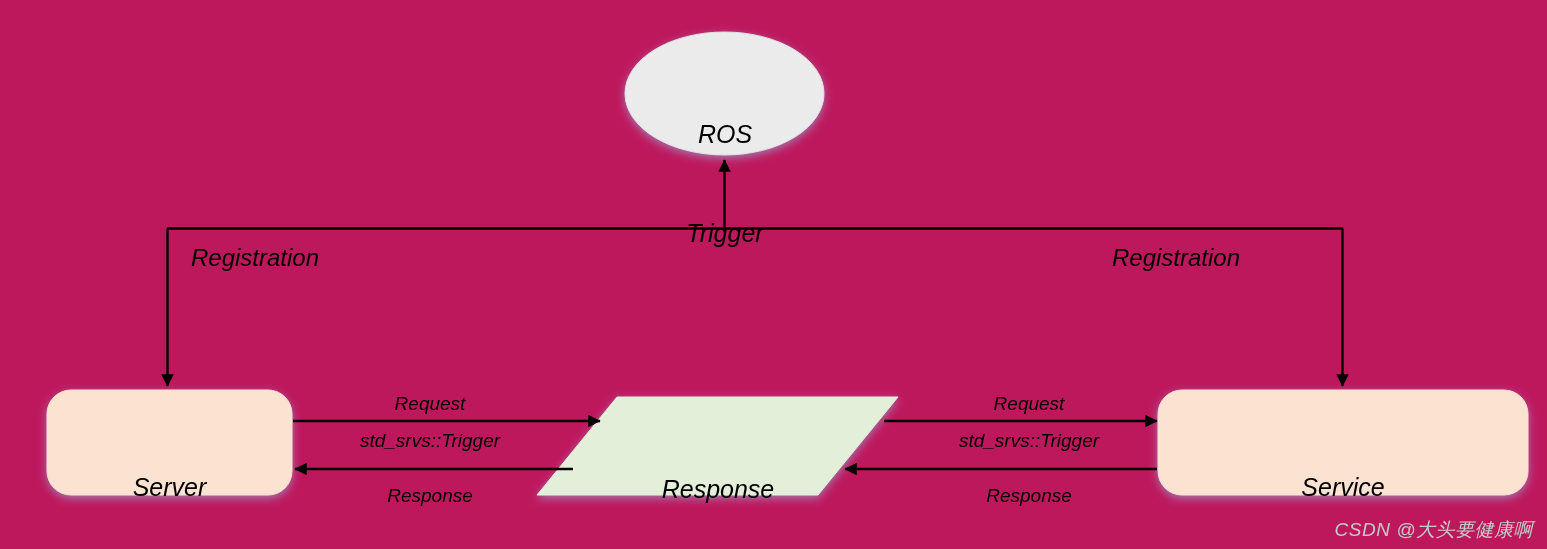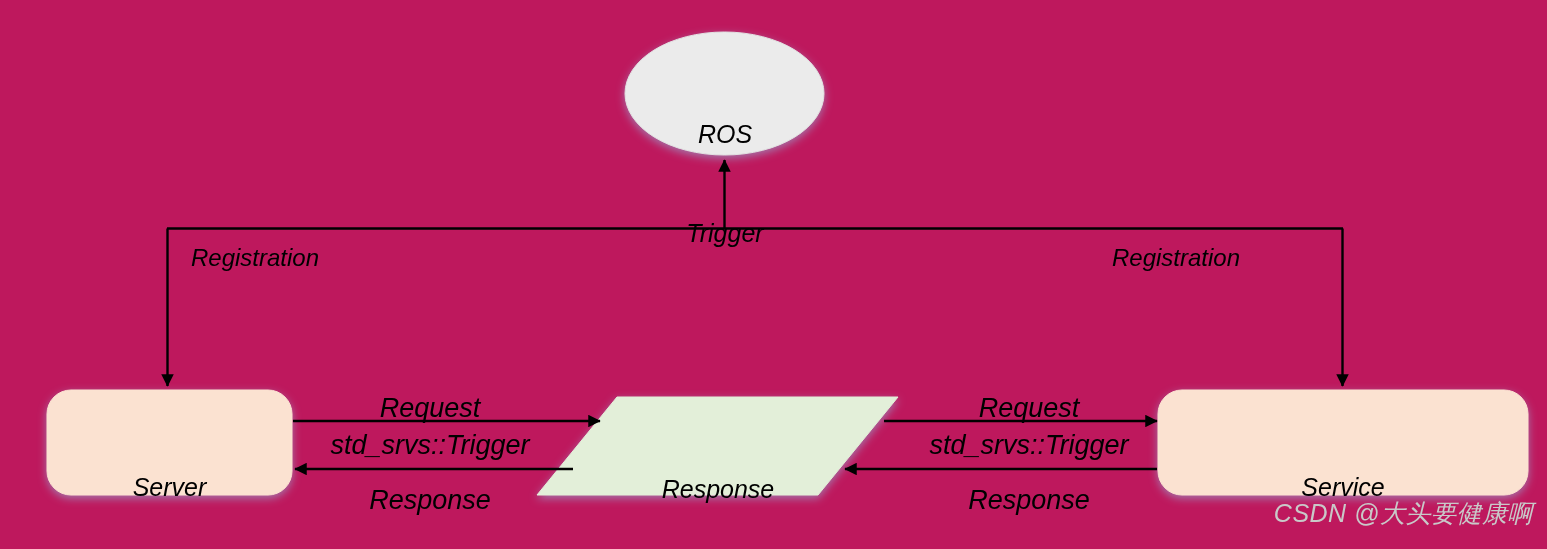--- a/index.html
+++ b/index.html
@@ -50,44 +50,44 @@
   }
   #server-label {
     left: 1158px; top: 405px; width: 370px;
     font-size: 25px;
   }
 
   
   .edge-label {
     position: absolute;
     color: #000000;
-    font-size: 27px;
+    font-size: 19px;
     white-space: nowrap;
     pointer-events: none;
   }
   .edge-label.center { text-align: center; }
 
   #label-reg-left  { left: 191px; top: 244px; font-size: 24px; }
   #label-reg-right { left: 1112px; top: 244px; font-size: 24px; }
 
   #label-req-left  { left: 300px; top: 393px; width: 260px; text-align: center; }
   #label-trig-left { left: 300px; top: 430px; width: 260px; text-align: center; }
   #label-resp-left { left: 300px; top: 485px; width: 260px; text-align: center; }
 
   #label-req-right  { left: 900px; top: 393px; width: 258px; text-align: center; }
   #label-trig-right { left: 900px; top: 430px; width: 258px; text-align: center; }
   #label-resp-right { left: 900px; top: 485px; width: 258px; text-align: center; }
 
   
   #watermark {
     position: absolute;
     right: 14px;
-    bottom: 19px;
+    bottom: 6px;
     color: #c9c9c9;
-    font-size: 25px;
+    font-size: 19px;
     white-space: nowrap;
     letter-spacing: 0.5px;
     pointer-events: none;
   }
 </style>
 </head>
 <body>
 
 <div id="canvas">
 

